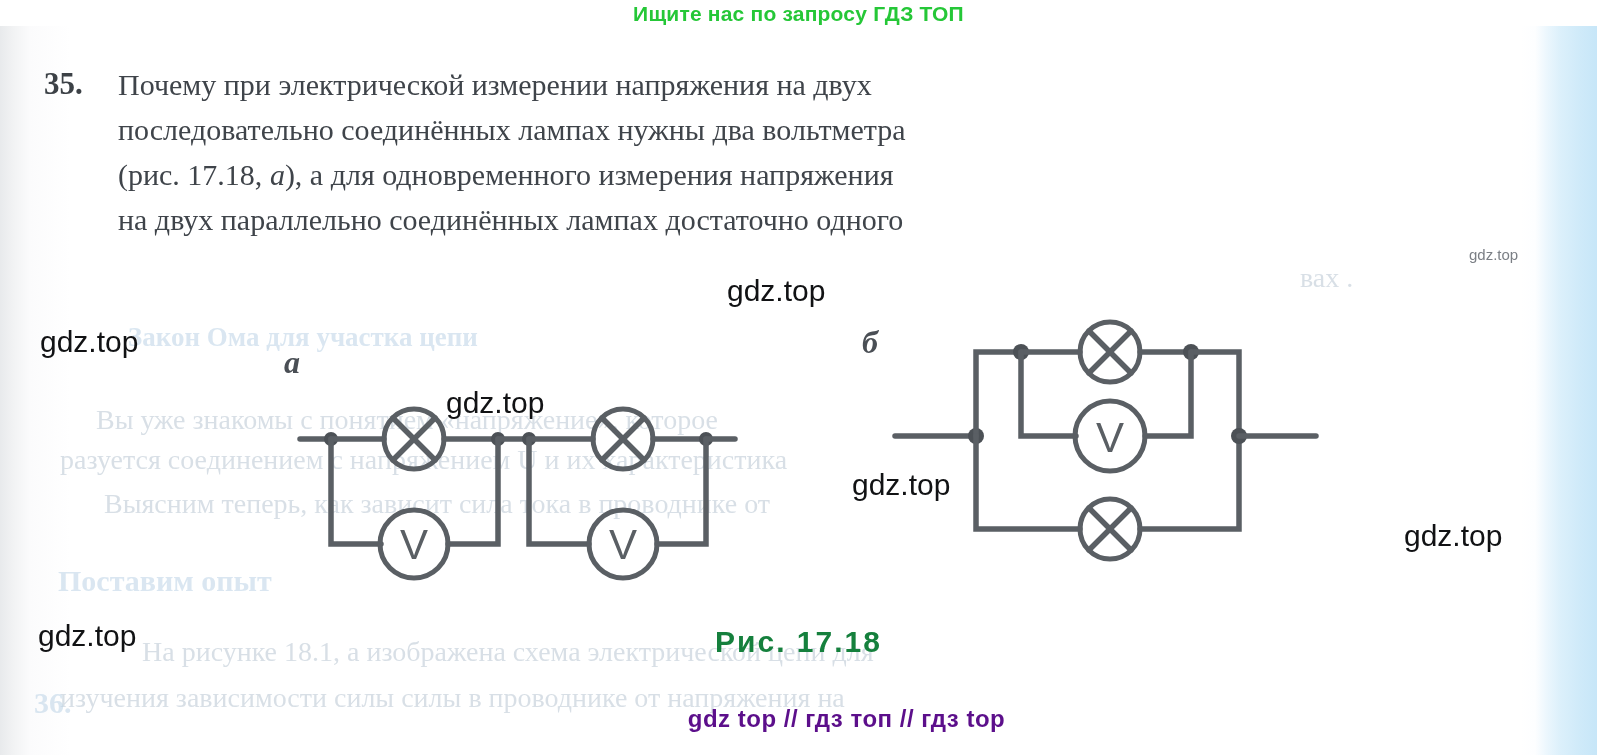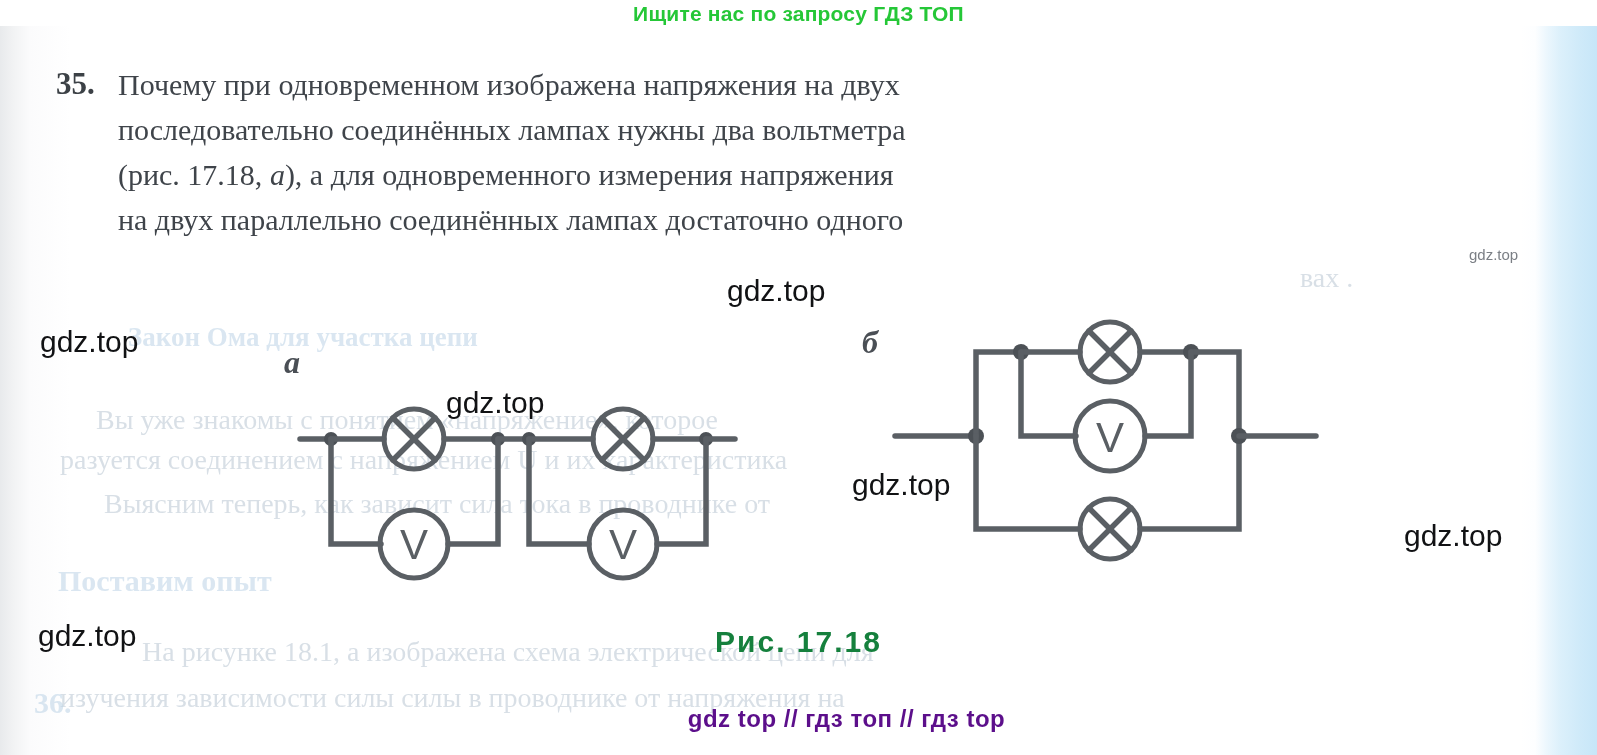--- a/index.html
+++ b/index.html
@@ -67,21 +67,21 @@
     user-select:none;
   }
   .wm-sm{ font-size:15px; color:#7b7f85; }
 
   
   #exercise{
     position:absolute;left:44px;top:62px;width:1450px;
     z-index:20;
   }
   #ex-num{
-    position:absolute;left:12px;top:4px;
+    position:absolute;left:0;top:4px;
     font-family:"Liberation Serif", serif;
     font-weight:bold;
     font-size:31px;
     color:#3c4146;
   }
   #ex-body{
     margin-left:74px;
     font-family:"Liberation Serif", serif;
     font-size:30px;
     line-height:45px;
@@ -135,21 +135,21 @@
       <div class="ghost" style="left: 1300px; top: 262px; font-size: 28px; text-align: center;">вах .</div>
       <div class="ghost ghost-b" style="left: 34px; top: 686px; font-size: 30px; font-weight: bold;">36.</div>
     </div>
 </div>
 
 <div id="promo-header">Ищите нас по запросу ГДЗ ТОП</div>
 
 <div id="exercise">
   <div id="ex-num">35.</div>
   <div id="ex-body">
-    <div>Почему при одновременном изображена напряжения на двух</div>
+    <div>Почему при электрической измерении напряжения на двух</div>
     <div>последовательно соединённых лампах нужны два вольтметра</div>
     <div><span>(рис. 17.18, </span><span class="it">а</span><span>), а для одновременного измерения напряжения</span></div>
     <div>на двух параллельно соединённых лампах достаточно одного</div>
   </div>
 </div>
 
 <div id="figure">
   <svg width="1597" height="400" viewBox="0 0 1597 400">
     <defs>
       <style>

